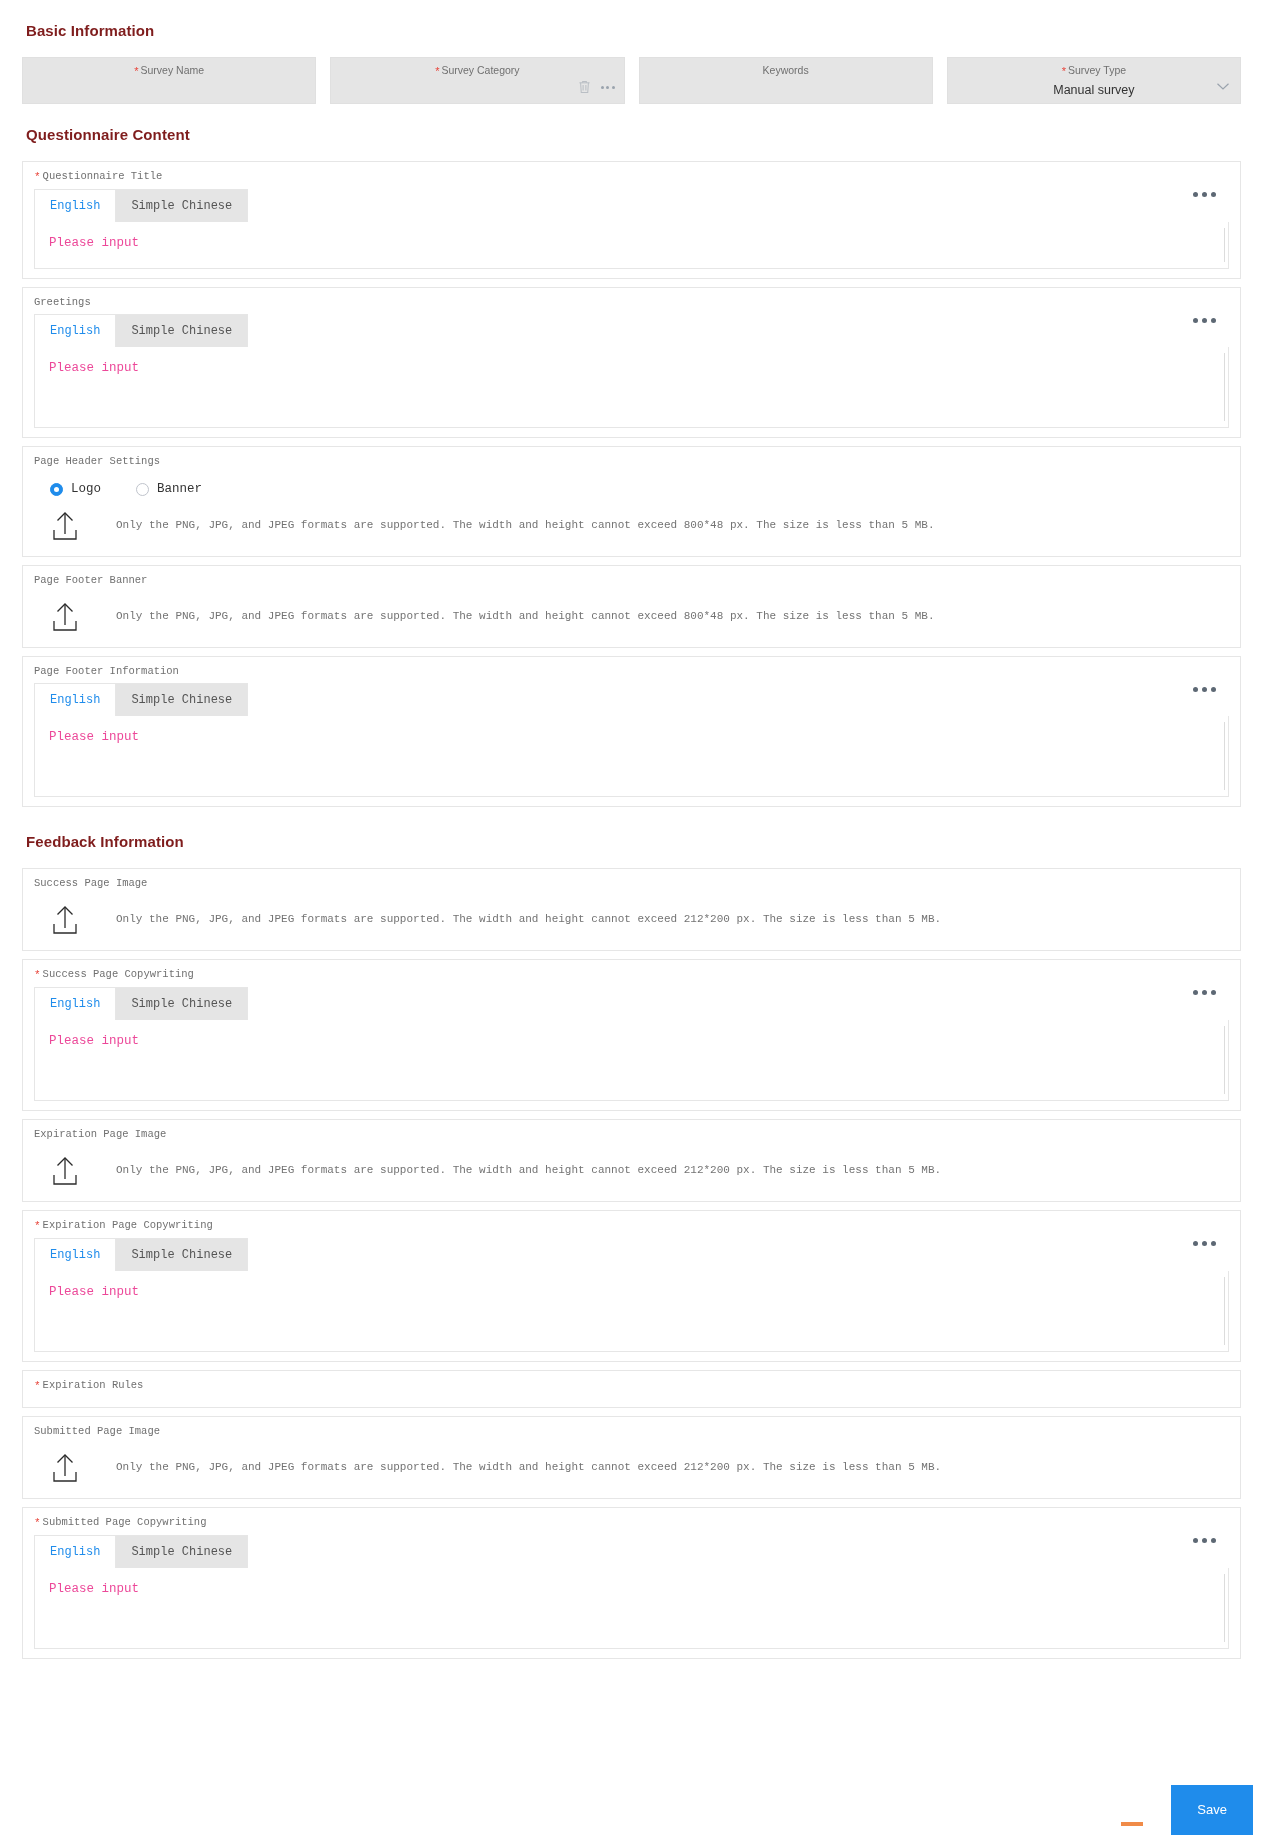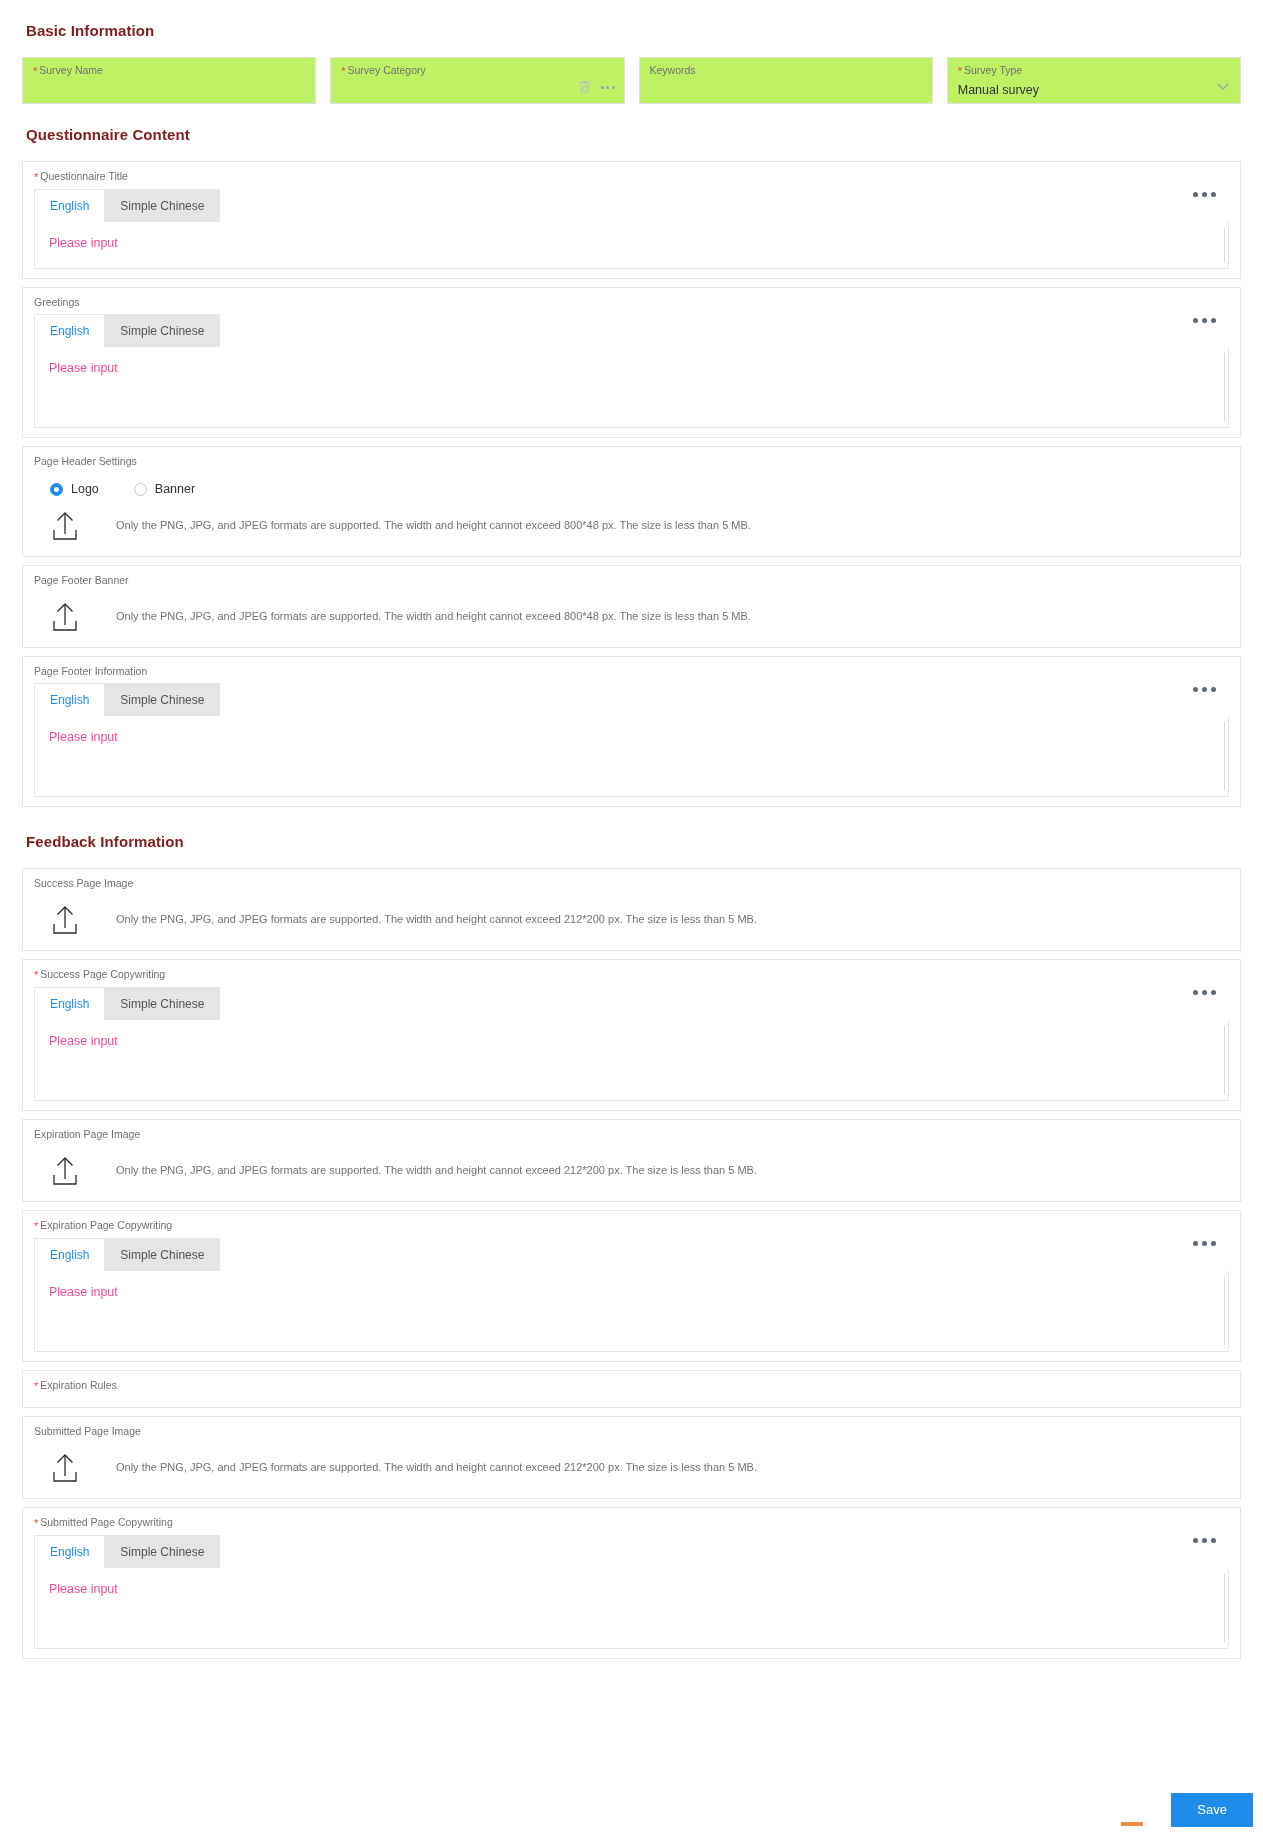--- a/index.html
+++ b/index.html
@@ -20,24 +20,25 @@
     margin: 4px;
     padding: 18px 0 14px 0;
     letter-spacing: .1px;
   }
 
   
   .field-row { display: flex; gap: 14px; }
   .field-box {
     flex: 1 1 0;
     border: 1px solid #e0e0e0;
-    background: #bef264;
+    background: #e5e5e5;
     height: 47px;
     position: relative;
     padding: 6px 10px 0 10px;
+    text-align: center;
   }
   .field-label {
     font-size: 10.5px;
     color: #707070;
     line-height: 13px;
     white-space: nowrap;
   }
   .req { color: #e8443a; font-size: 11px; margin-right: 2px; vertical-align: -1px; }
   .field-value {
     font-size: 12.5px;
@@ -61,20 +62,21 @@
     width: 14px; height: 9px;
   }
 
   
   .card {
     border: 1px solid #e6e6e6;
     background: #fff;
     margin-bottom: 8px;
     padding: 8px 11px 9px 11px;
     position: relative;
+    font-family: Liberation Mono, monospace;
   }
   .card-label {
     font-size: 10.5px;
     color: #707070;
     line-height: 13px;
     margin-bottom: 5px;
   }
 
   
   .card-menu {
@@ -162,21 +164,21 @@
     width: 22px; height: 4px; background: #f08b48;
     margin-right: 28px; margin-top: 28px;
   }
   .save-btn {
     background: #1f8ceb;
     color: #fff;
     border: none;
     font-size: 13px;
     font-family: "Liberation Sans", sans-serif;
     padding: 0 26px;
-    height: 34px;
+    height: 50px;
     line-height: 34px;
     cursor: pointer;
     margin-top: 0;
   }
 </style>
 </head>
 <body>
 
 <div class="page">
 

